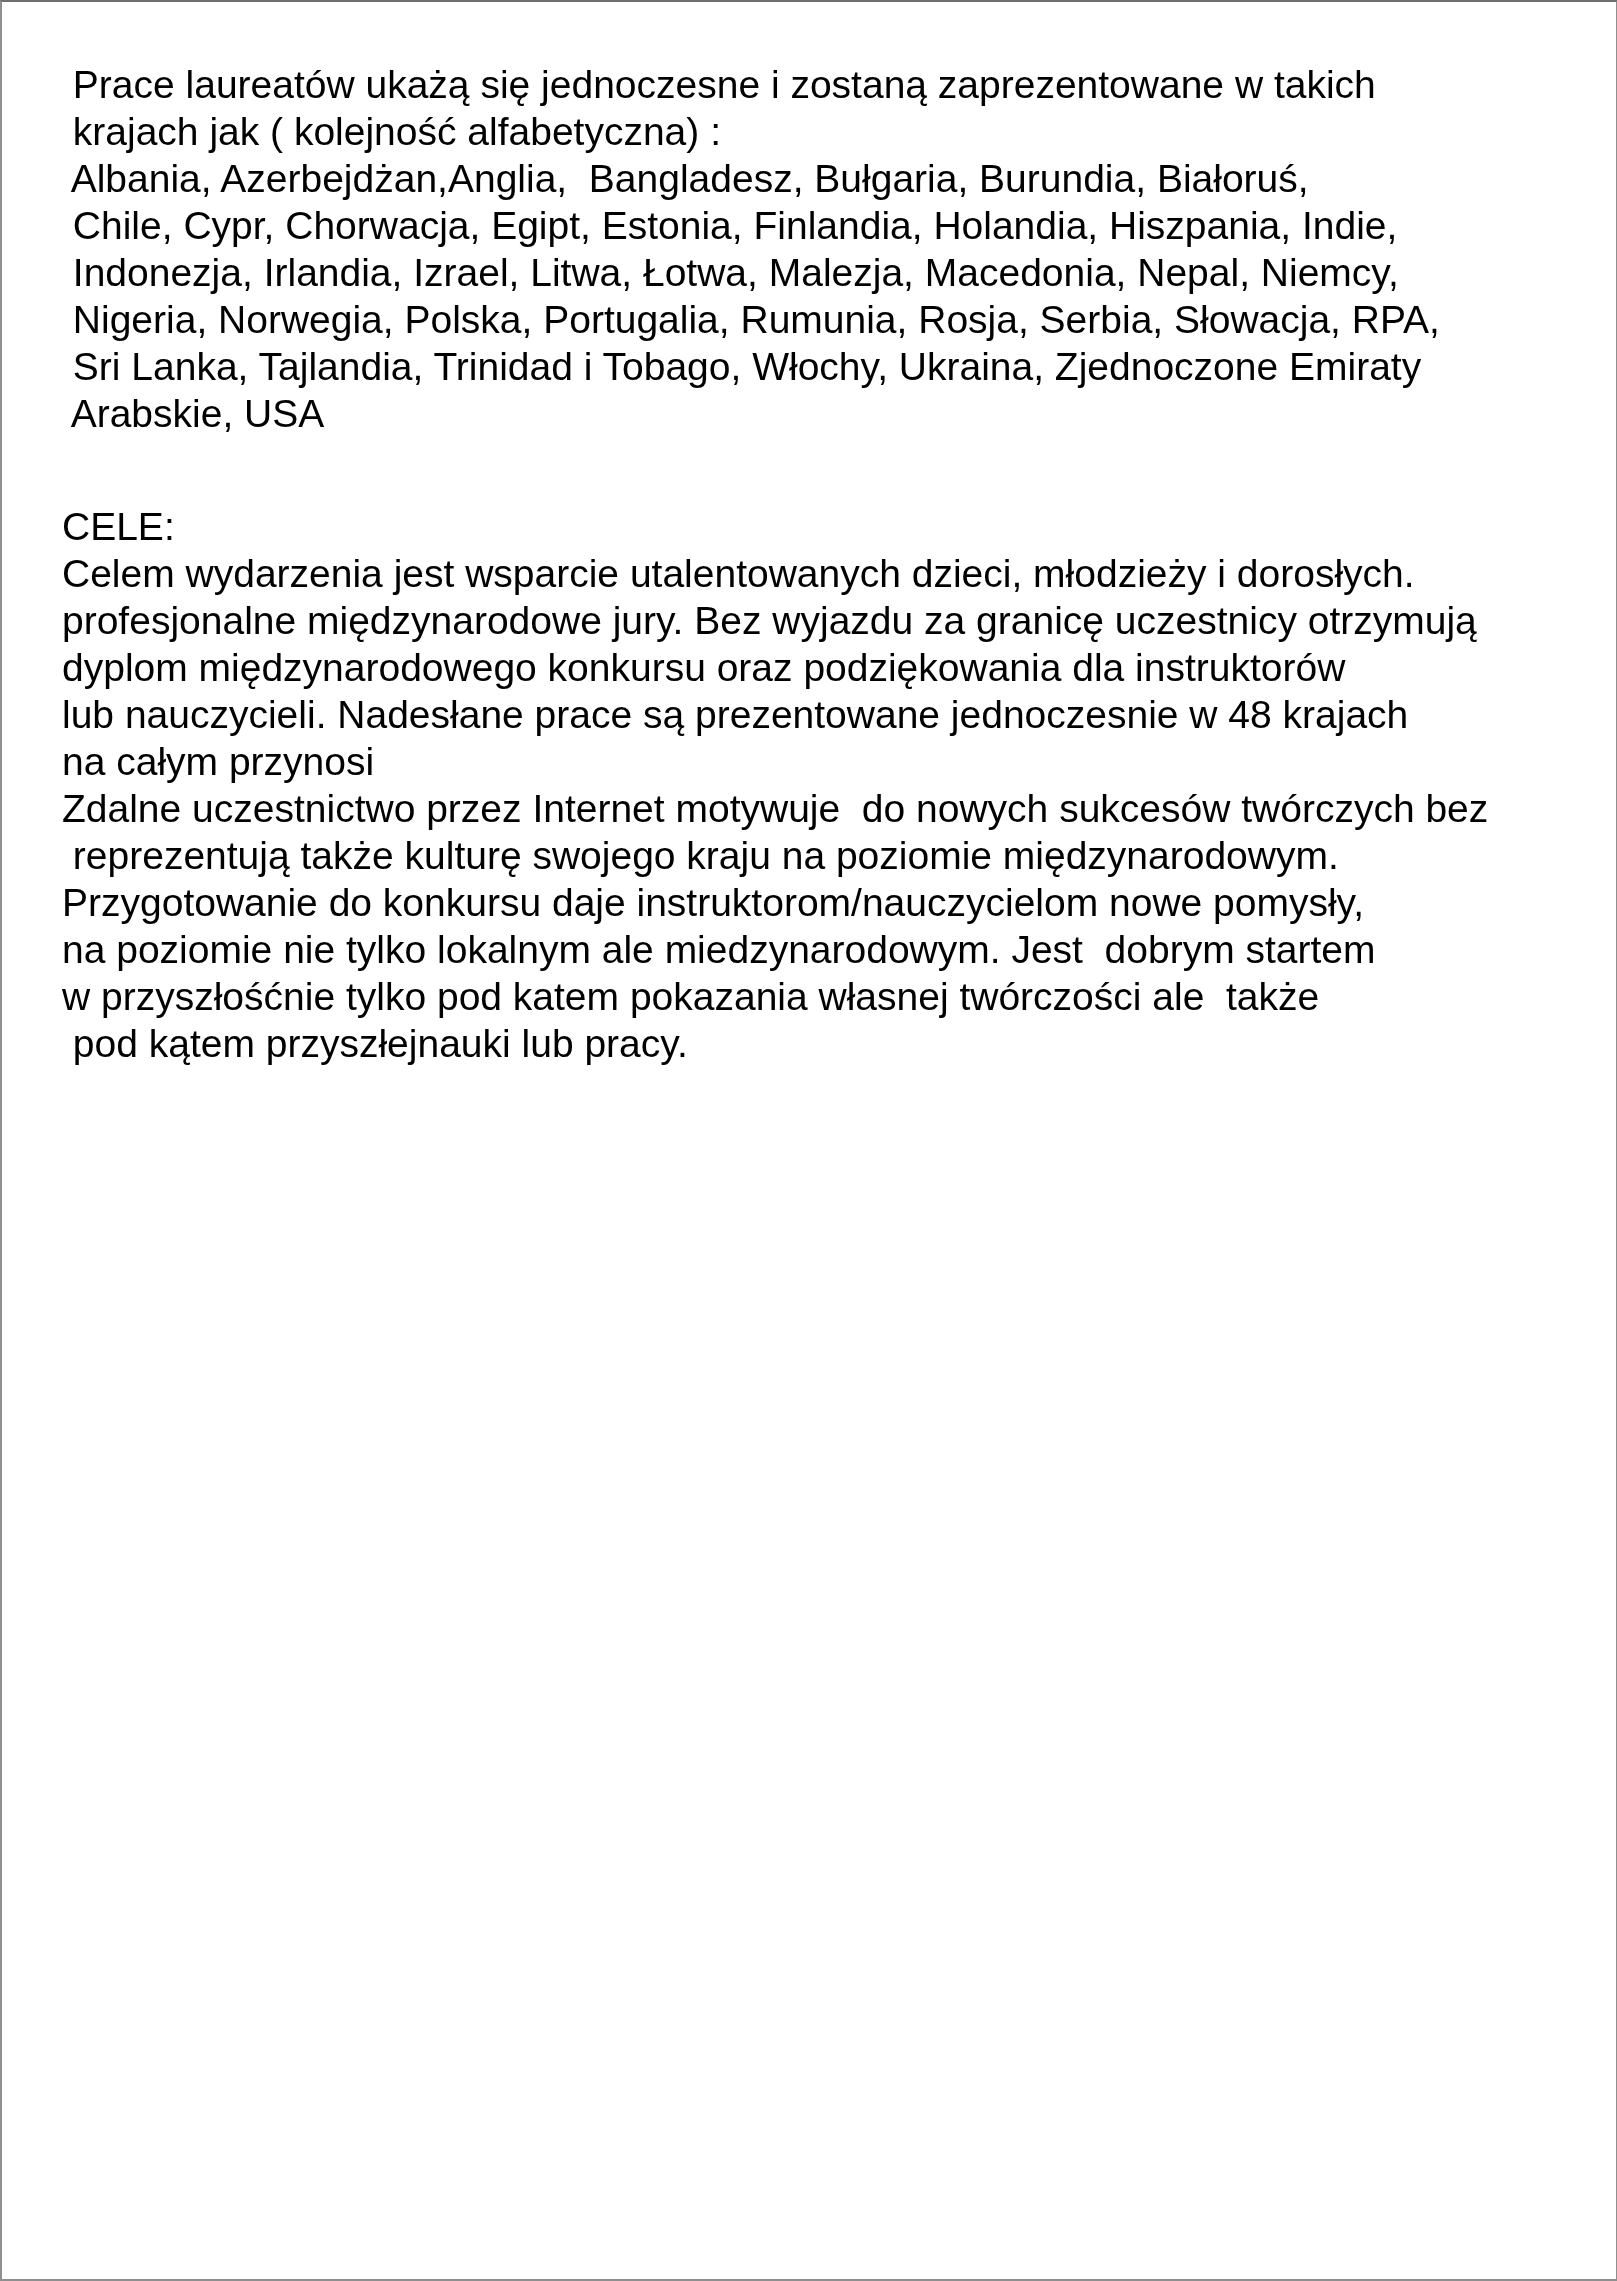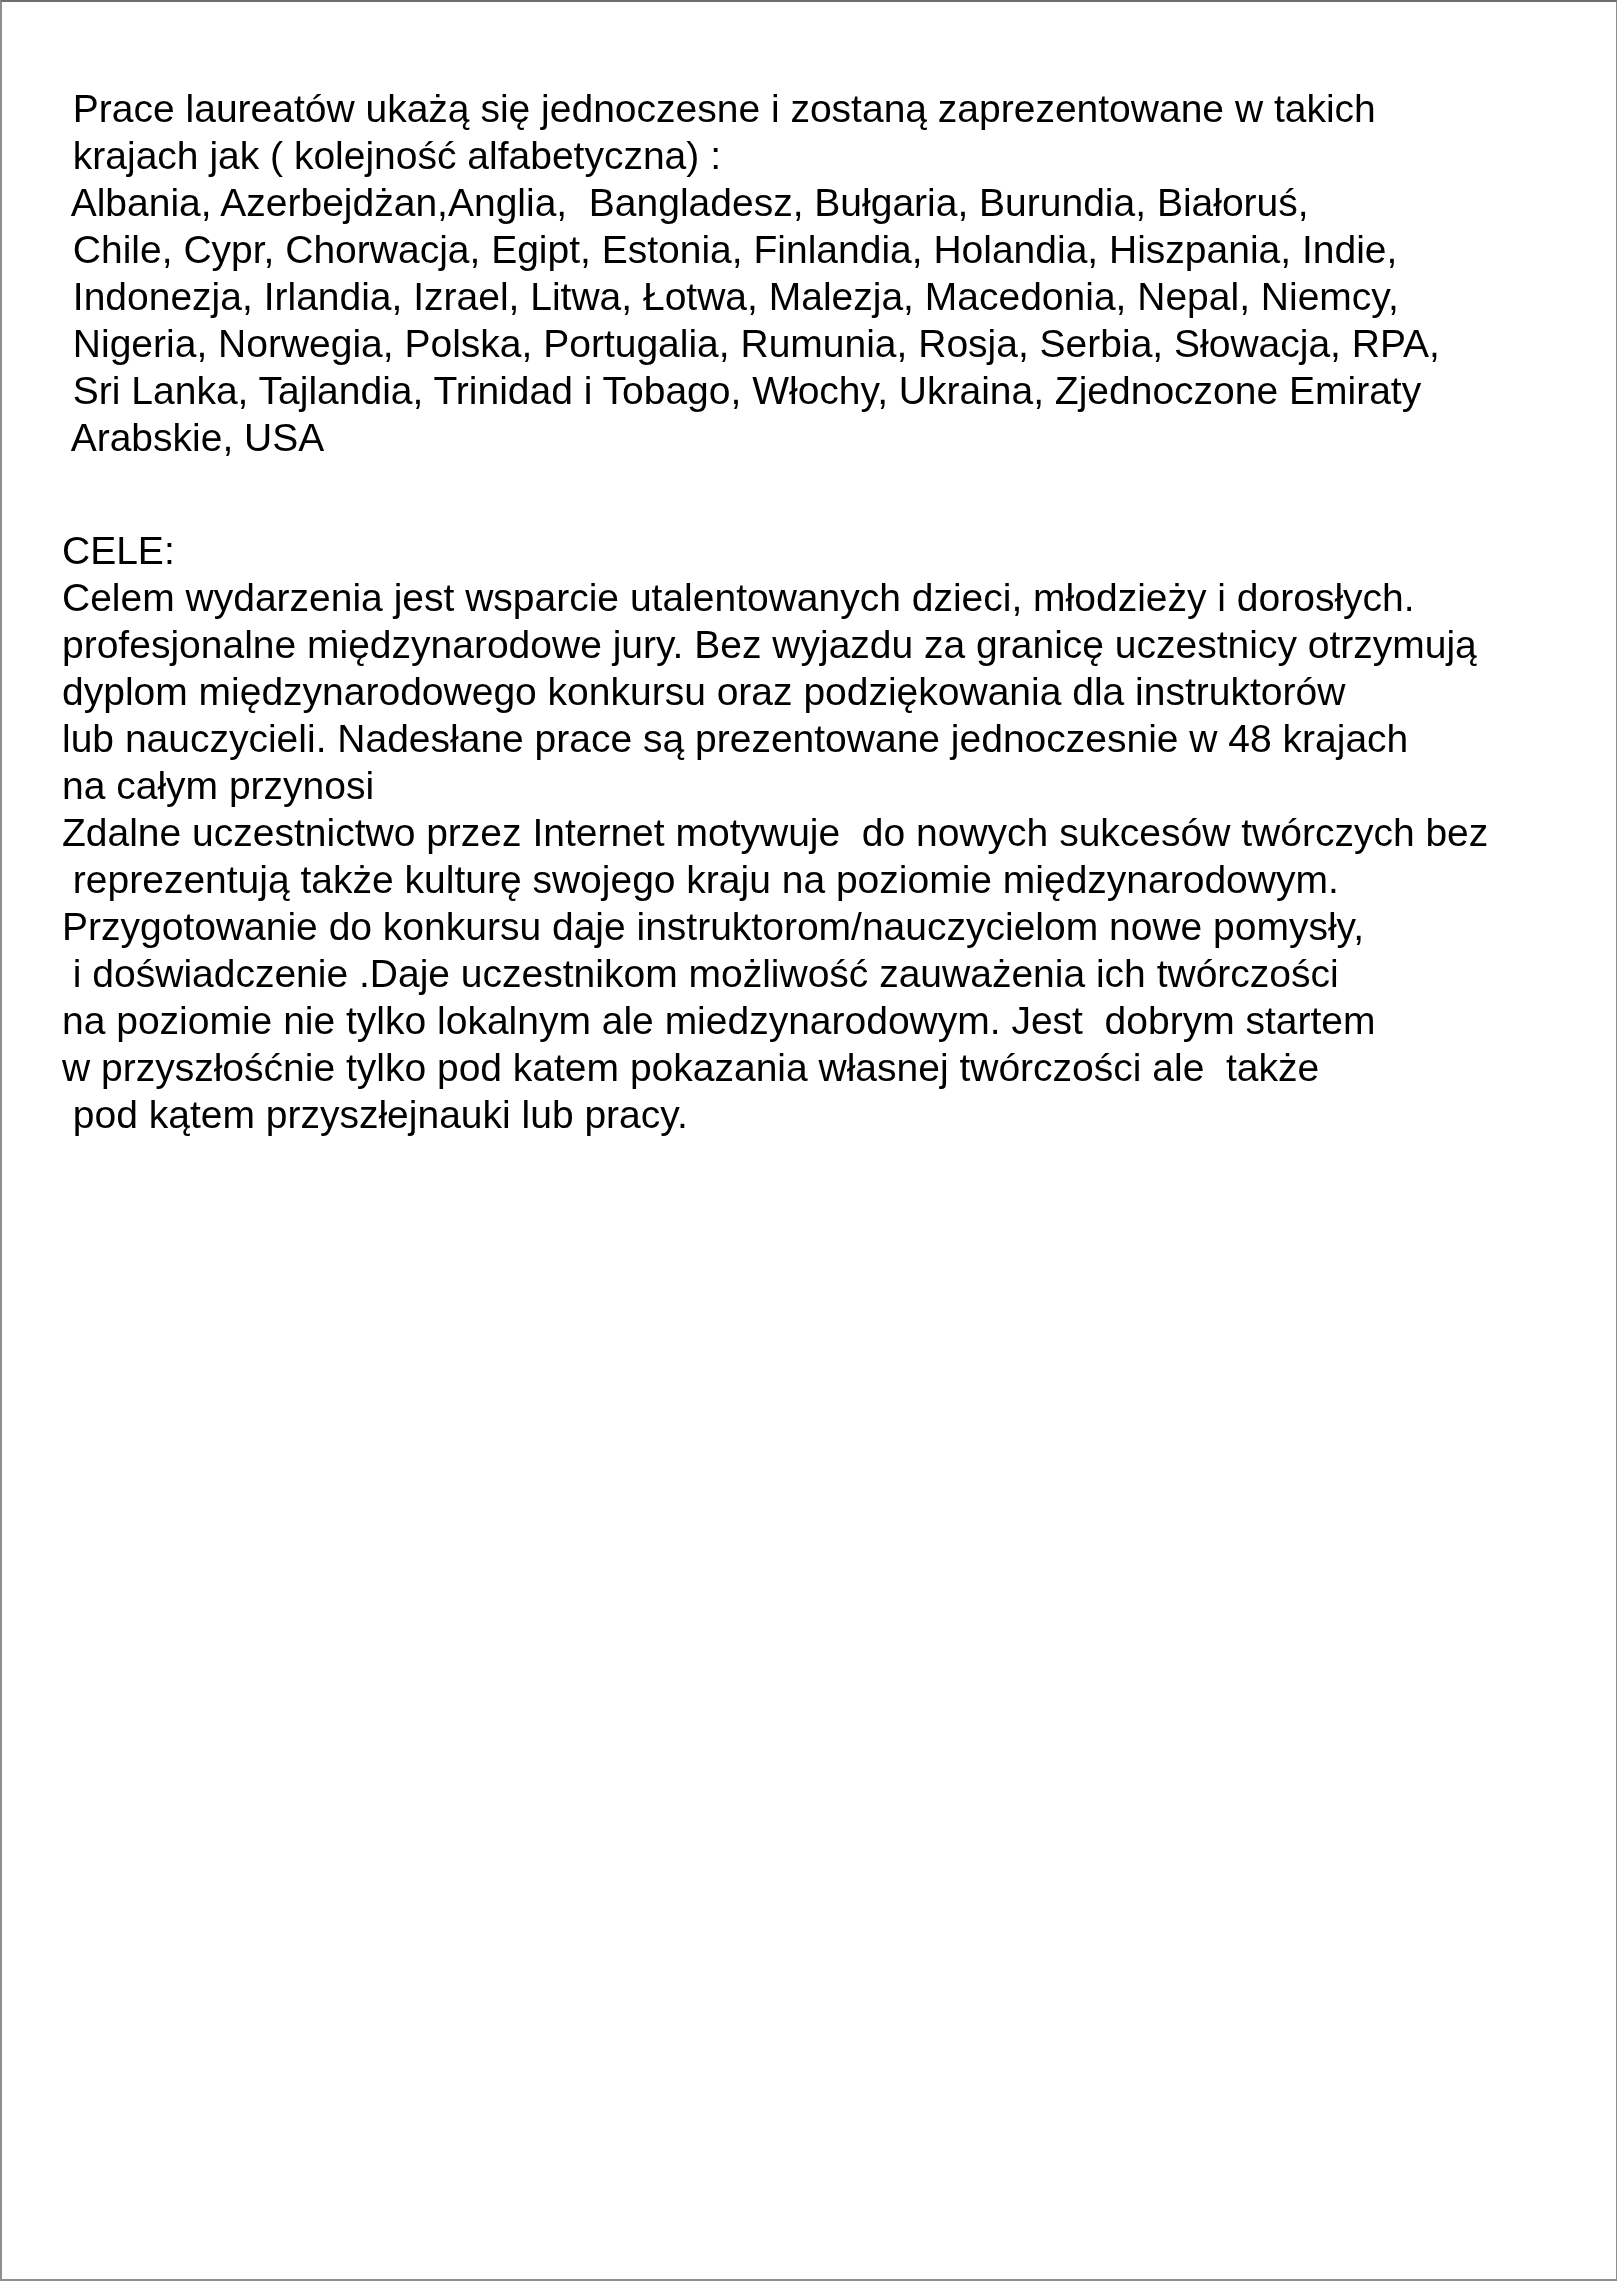--- a/index.html
+++ b/index.html
@@ -17,21 +17,20 @@
     border-top-color: #6e6e6e;
     overflow: hidden;
     font-family: "Liberation Sans", "DejaVu Sans", sans-serif;
     color: #000000;
   }
   .text-area {
     position: absolute;
     top: 59px;
     left: 60px;
     right: 9.8px;
-    margin-top: 24px;
   }
   .para {
     margin: 0;
   }
   .para .line {
     white-space: pre;       
     font-size: 39px;
     letter-spacing: 0px;
     color: #000000;
   }
@@ -63,20 +62,19 @@
     <div class="para para-goals">
         <div class="line">CELE:</div>
         <div class="line">Celem wydarzenia jest wsparcie utalentowanych dzieci, młodzieży i dorosłych.</div>
         <div class="line">profesjonalne międzynarodowe jury. Bez wyjazdu za granicę uczestnicy otrzymują</div>
         <div class="line">dyplom międzynarodowego konkursu oraz podziękowania dla instruktorów</div>
         <div class="line">lub nauczycieli. Nadesłane prace są prezentowane jednoczesnie w 48 krajach</div>
         <div class="line">na całym przynosi</div>
         <div class="line">Zdalne uczestnictwo przez Internet motywuje  do nowych sukcesów twórczych bez</div>
         <div class="line"> reprezentują także kulturę swojego kraju na poziomie międzynarodowym.</div>
         <div class="line">Przygotowanie do konkursu daje instruktorom/nauczycielom nowe pomysły,</div>
-        <div class="line"> i doświadczenie .Daje uczestnikom możliwość zauważenia ich twórczości</div>
         <div class="line">na poziomie nie tylko lokalnym ale miedzynarodowym. Jest  dobrym startem</div>
         <div class="line">w przyszłośćnie tylko pod katem pokazania własnej twórczości ale  także</div>
         <div class="line"> pod kątem przyszłejnauki lub pracy.</div>
       </div>
   </div>
 </div>
 
 
 </body></html>

